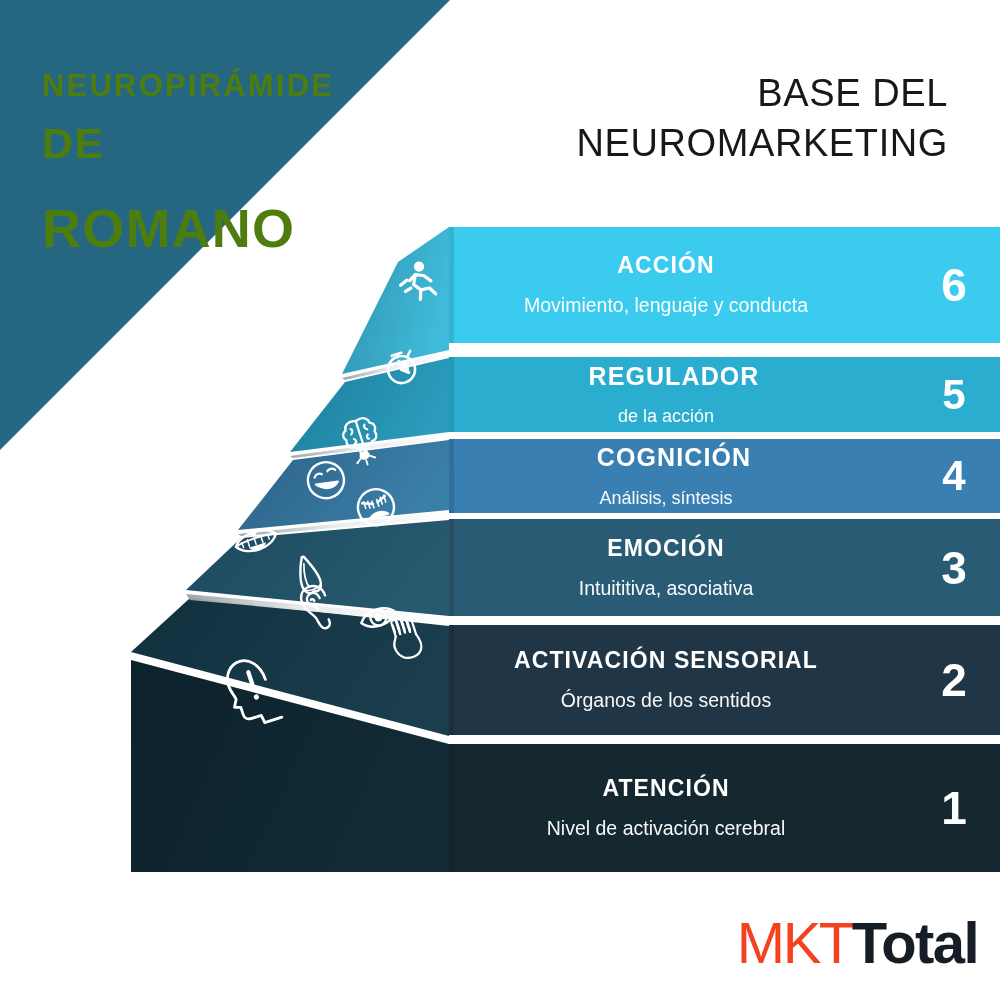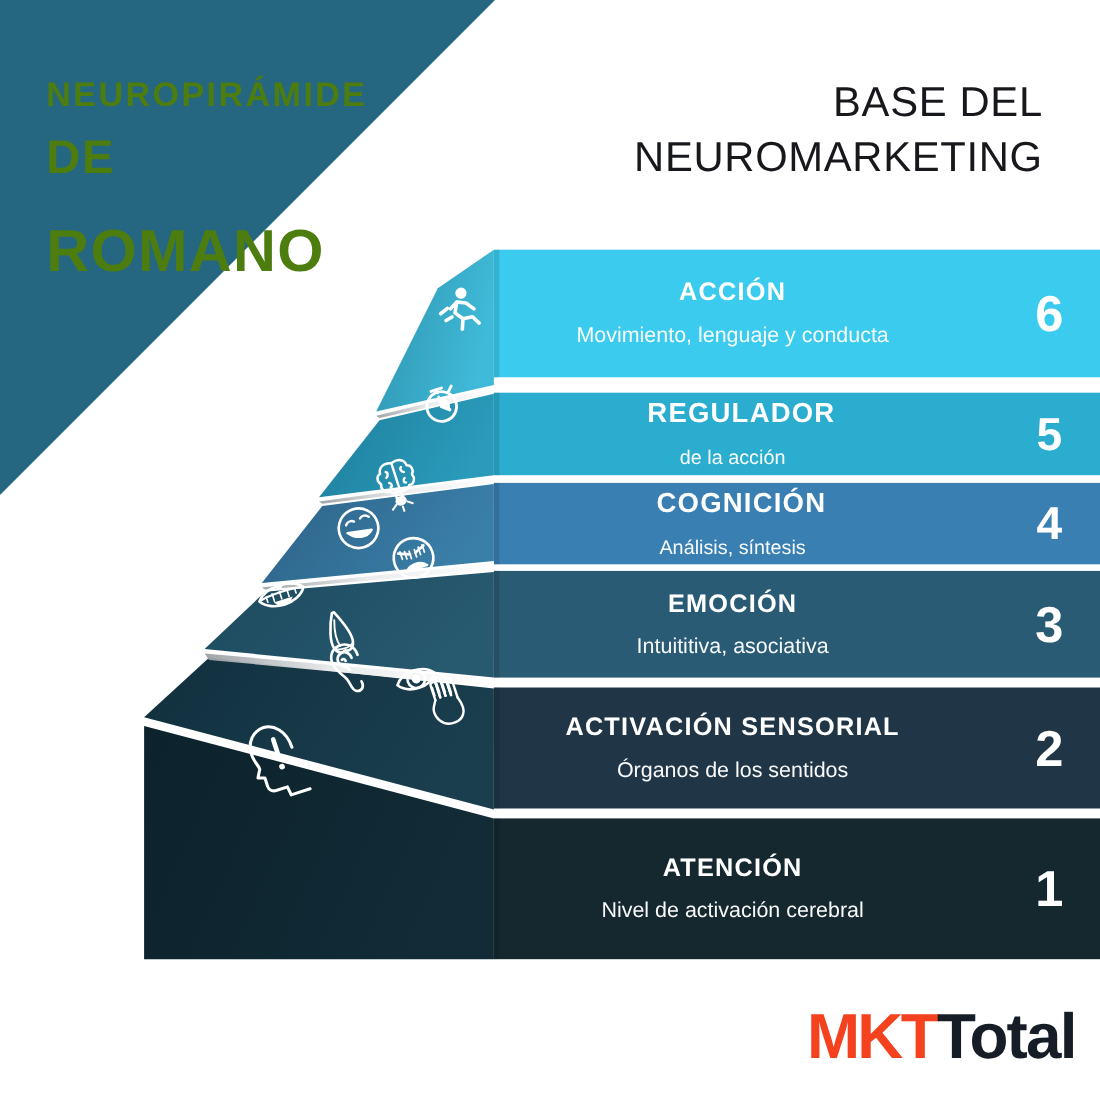--- a/index.html
+++ b/index.html
@@ -129,21 +129,21 @@
   .logo {
     position: absolute;
     right: 22px; bottom: 28px;
     display: flex;
     align-items: baseline;
     z-index: 7;
     line-height: 1;
   }
   .logo .mkt {
     font-size: 58px;
-    font-weight: 700;
+    font-weight: 400;
     color: #f4421f;
     letter-spacing: -2.5px;
     font-stretch: condensed;
   }
   .logo .total {
     font-size: 58px;
     font-weight: 700;
     color: #161d26;
     letter-spacing: -1.6px;
   }

